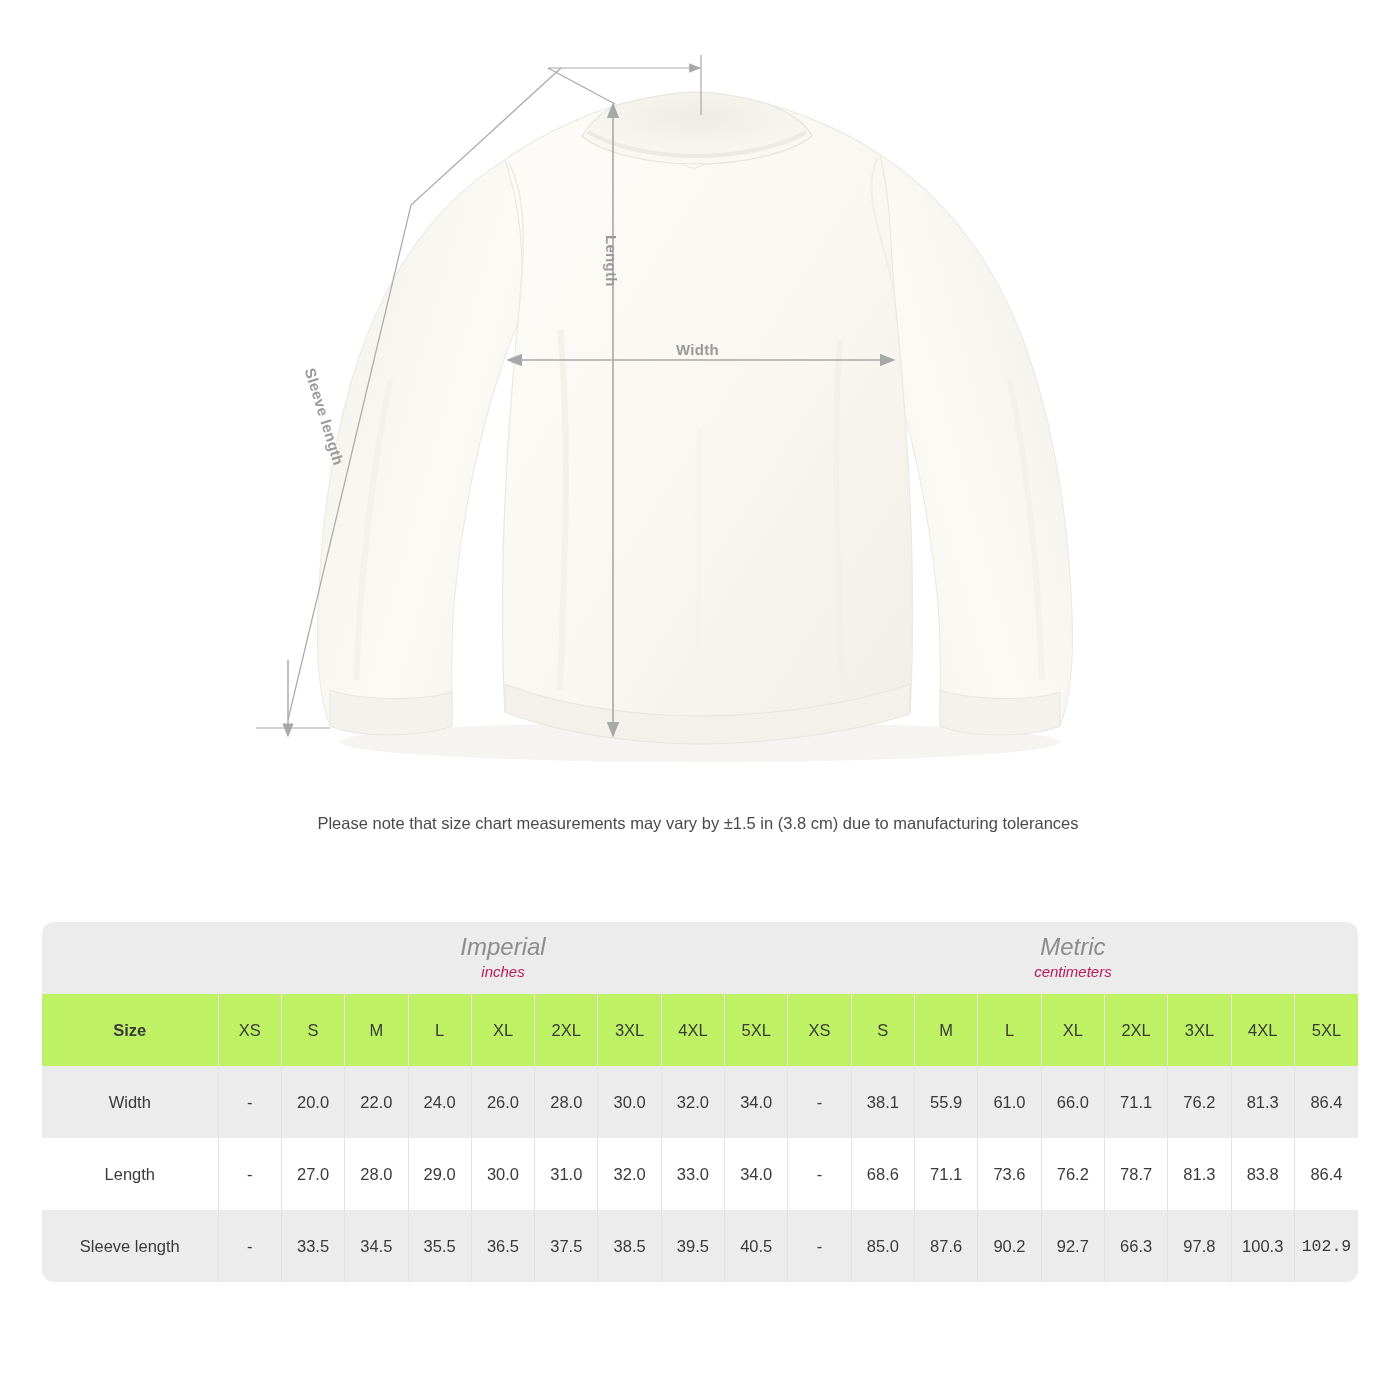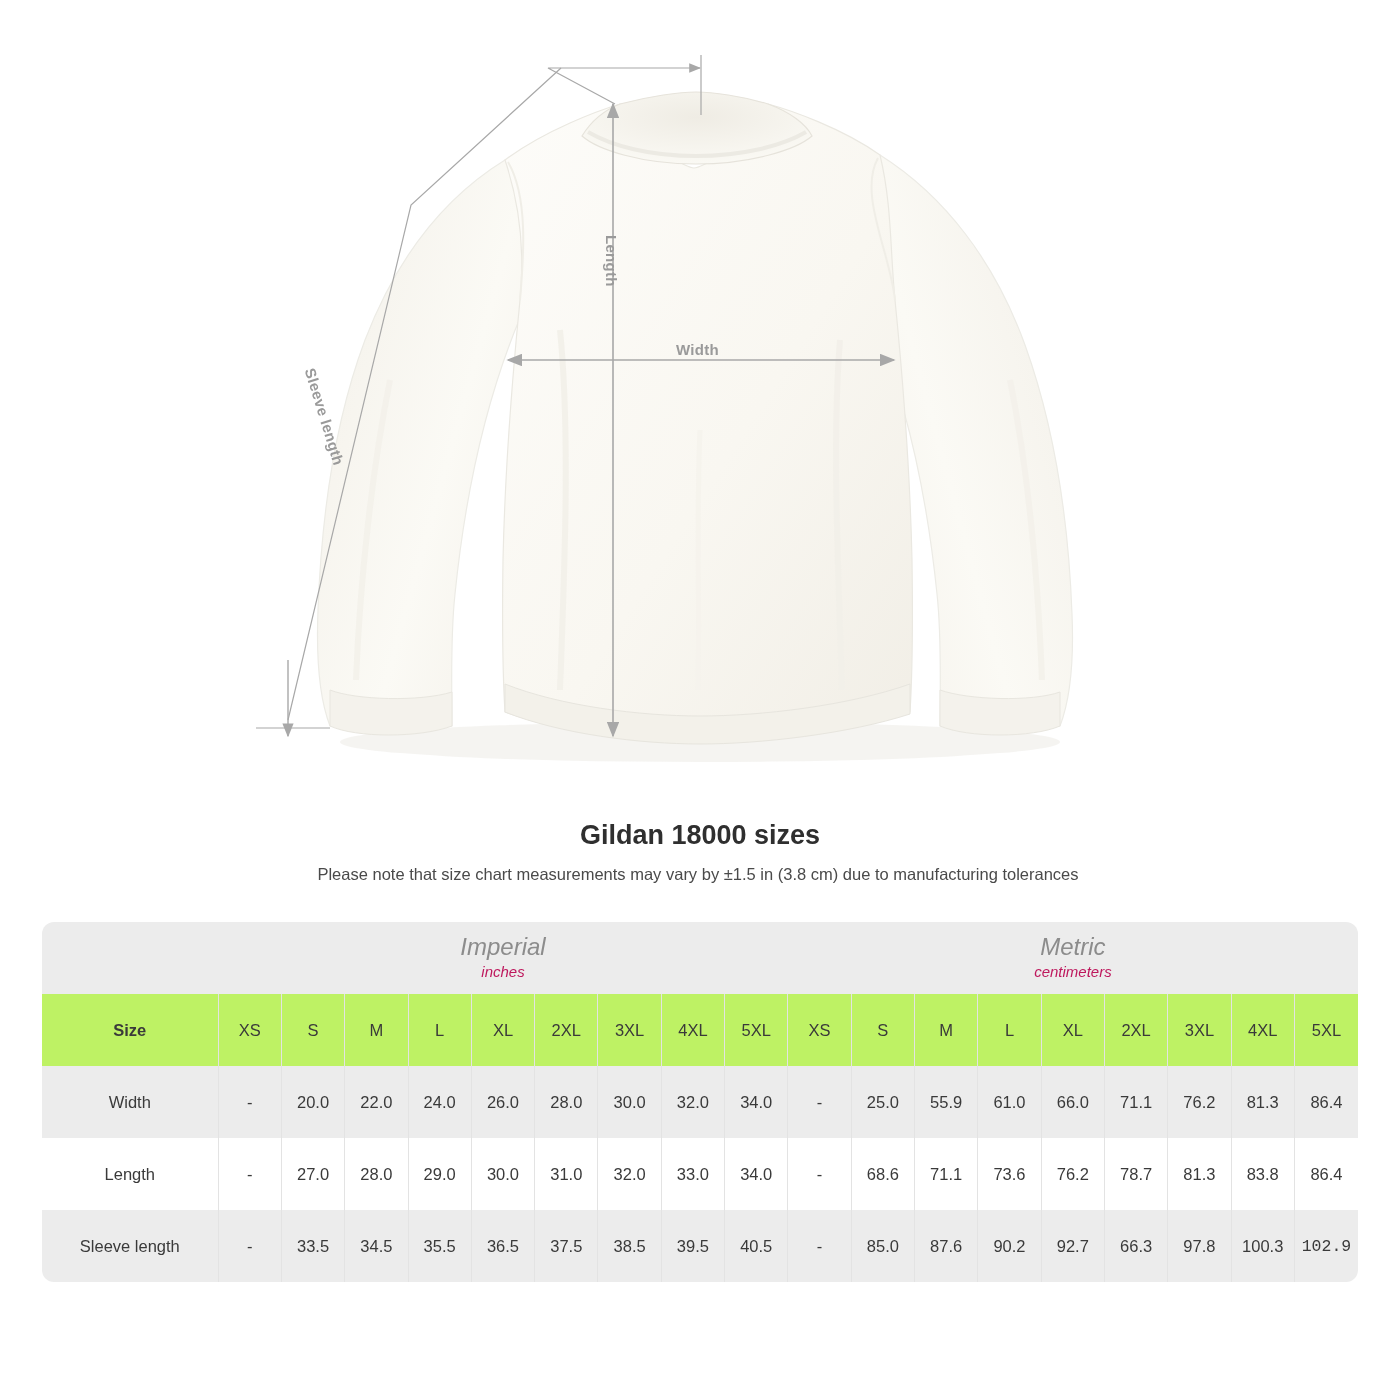--- a/index.html
+++ b/index.html
@@ -277,21 +277,20 @@
         <line x1="288" y1="660" x2="288" y2="736" stroke="#a8a8a8" stroke-width="1.4" marker-end="url(#arrEnd)"></line>
         <line x1="256" y1="728" x2="330" y2="728" stroke="#a8a8a8" stroke-width="1.2"></line>
       </g>
     </svg>
 
     <div class="measure-label label-length">Length</div>
     <div class="measure-label label-width">Width</div>
     <div class="measure-label label-sleeve">Sleeve length</div>
   </div>
 
-  <h1 class="chart-title">Gildan 18000 sizes</h1>
   <p class="chart-note">Please note that size chart measurements may vary by ±1.5 in (3.8 cm) due to manufacturing tolerances</p>
 
   <div class="table-wrap">
     <table class="size-table">
       <colgroup>
         <col style="width:176px">
         <col span="18" style="width:63.3px">
       </colgroup>
       <tbody>
         <tr class="unit-head-row">
@@ -333,21 +332,21 @@
           <td>-</td>
           <td>20.0</td>
           <td>22.0</td>
           <td>24.0</td>
           <td>26.0</td>
           <td>28.0</td>
           <td>30.0</td>
           <td>32.0</td>
           <td>34.0</td>
           <td>-</td>
-          <td>25.0</td>
+          <td>38.1</td>
           <td>55.9</td>
           <td>61.0</td>
           <td>66.0</td>
           <td>71.1</td>
           <td>76.2</td>
           <td>81.3</td>
           <td>86.4</td>
         </tr>
 
         <tr class="row-plain">

